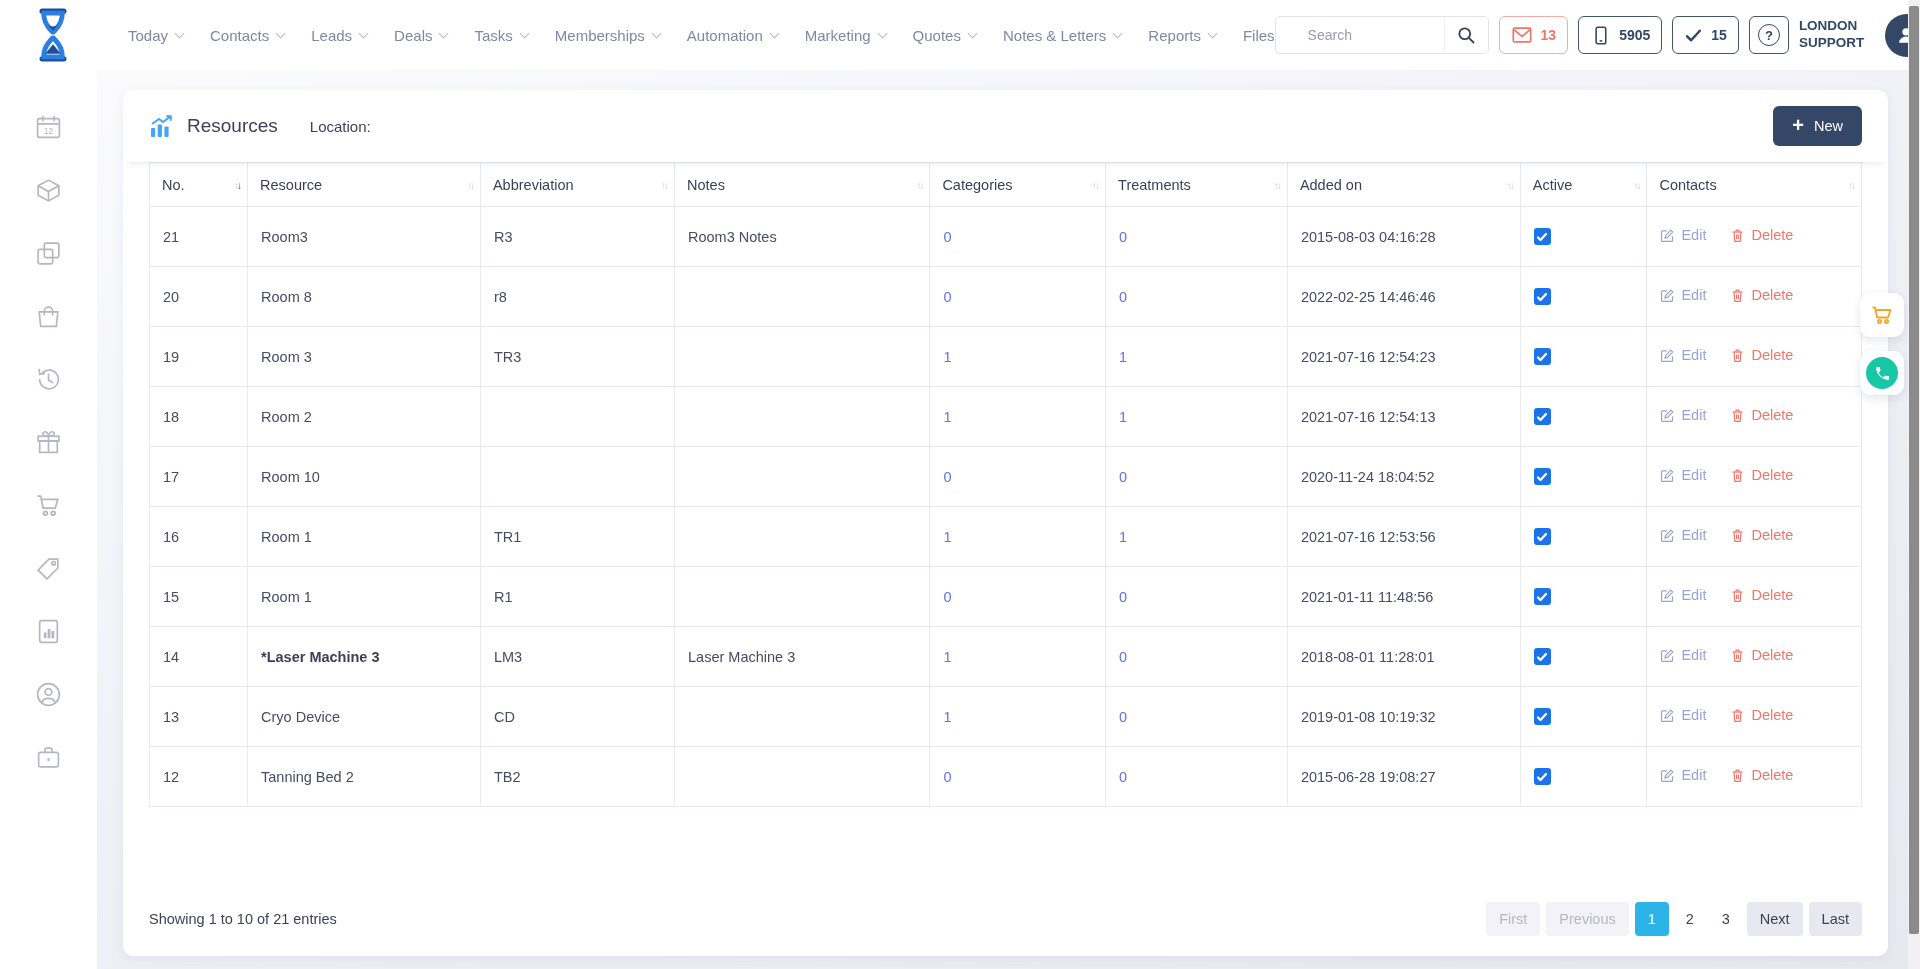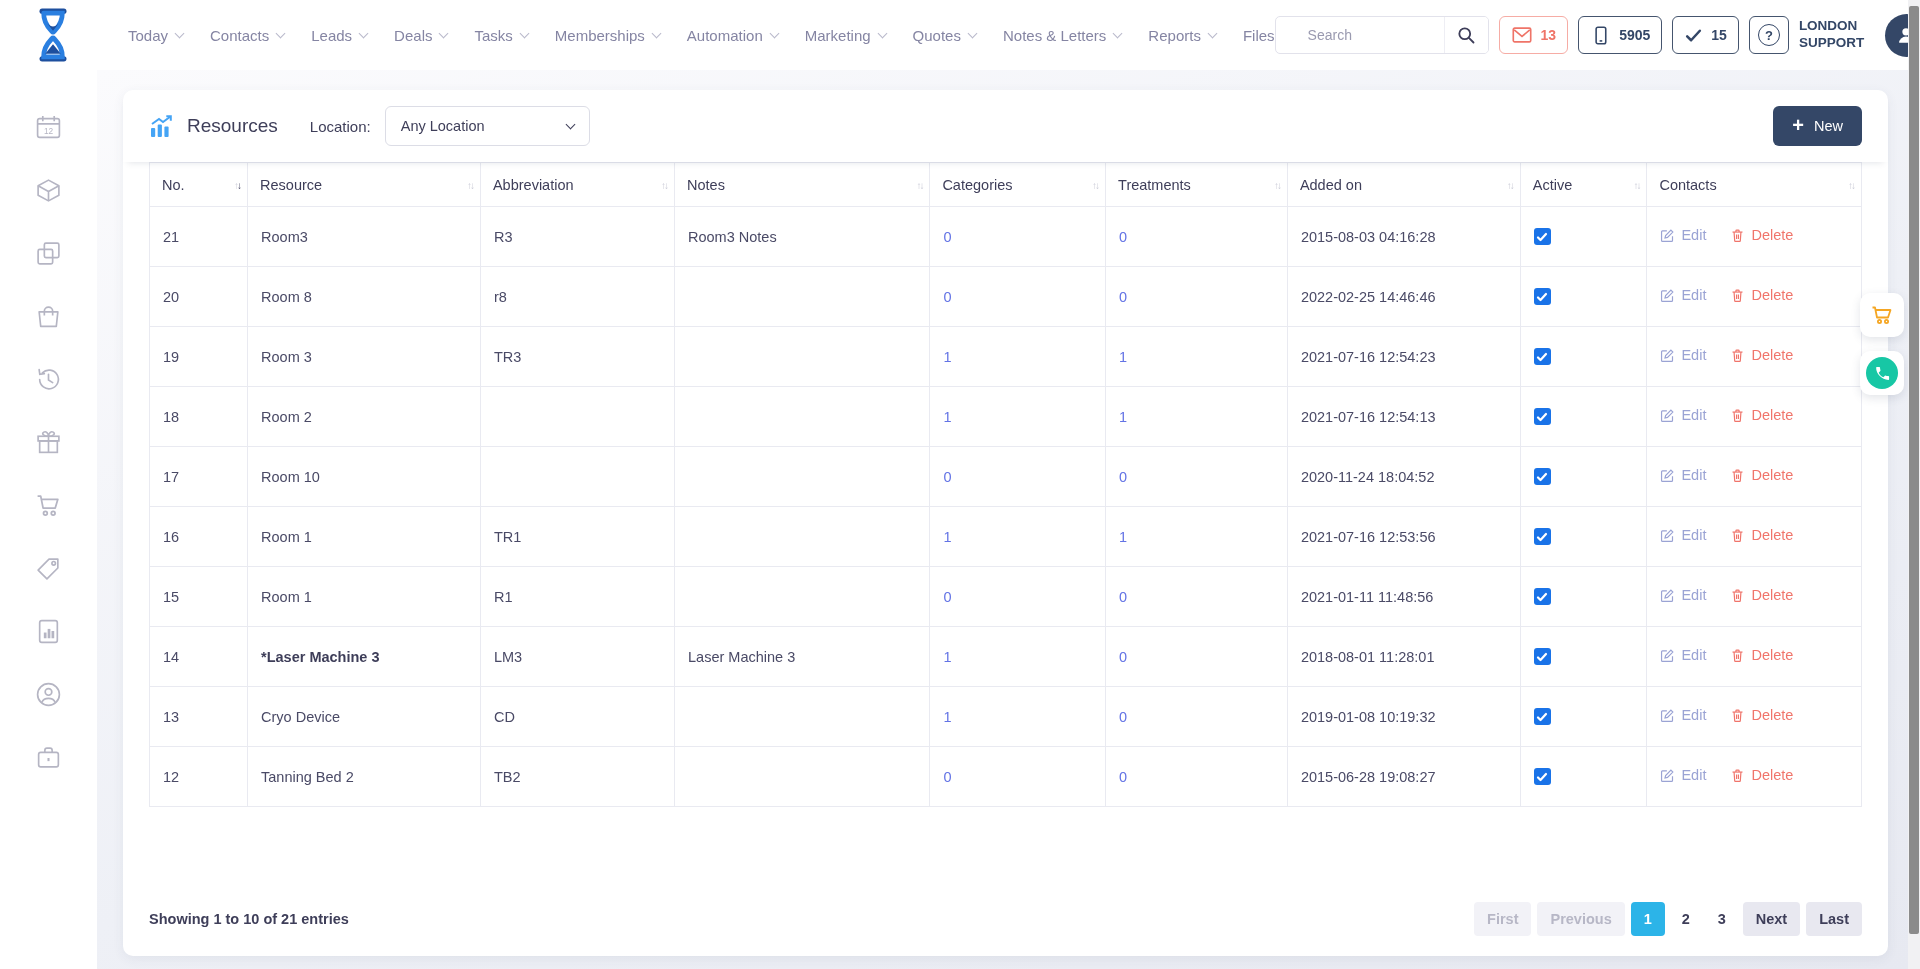--- a/index.html
+++ b/index.html
@@ -85,21 +85,21 @@
   .cell-bold { font-weight:700; color:#3e3e59; }
   td a.link { color:#6373e5; text-decoration:none; cursor:pointer; }
   .checkbox { width:17px; height:17px; background:#1a73e8; border-radius:3px;
     display:flex; align-items:center; justify-content:center; cursor:pointer; }
   .opt-link { display:inline-flex; align-items:center; gap:6px; text-decoration:none;
     font-size:14.5px; cursor:pointer; }
   .opt-edit { color:#9aa3d4; margin-right:24px; }
   .opt-del { color:#f0756b; }
 
   .card-footer { display:flex; align-items:center; justify-content:space-between;
-    padding:16px 26px 20px; margin-top:auto;font-weight:bold; }
+    padding:16px 26px 20px; margin-top:auto; }
   .summary { font-size:14.5px; color:#3e3e59; }
   .pagination { display:flex; align-items:center; gap:6px; }
   .page-btn { height:34px; min-width:30px; padding:0 13px; border-radius:4px; font-size:14.5px;
     display:flex; align-items:center; justify-content:center; cursor:pointer; color:#3e3e59; }
   .page-btn.disabled { background:#f2f2f7; color:#b7b7c6; cursor:default; }
   .page-btn.active { background:#2cb4e8; color:#fff; padding:0; width:34px; }
   .page-btn.plain { background:transparent; padding:0 9px; }
   .page-btn.normal { background:#e8e8f0; }
 
   
@@ -296,24 +296,20 @@
             <rect x="1.5" y="13" width="4.2" height="9" rx="1"></rect>
             <rect x="8.2" y="9.5" width="4.2" height="12.5" rx="1"></rect>
             <rect x="14.9" y="11.5" width="4.2" height="10.5" rx="1"></rect>
           </g>
           <path d="M2.5,9 L9.5,4 L13.5,7 L21,1.5" fill="none" stroke="#45a4f5" stroke-width="2"></path>
           <path d="M16.8,1.2 H21.3 V5.8" fill="none" stroke="#45a4f5" stroke-width="2"></path>
         </svg>
       </span>
       <h1 class="page-title">Resources</h1>
       <span class="location-label">Location:</span>
-      <div class="select">
-        <span>Any Location</span>
-        <span class="chev"></span>
-      </div>
       <button class="new-btn">
         <span class="new-plus">+</span>
         <span>New</span>
       </button>
     </div>
 
 
     <div class="table-wrap">
       <table>
         <colgroup>

